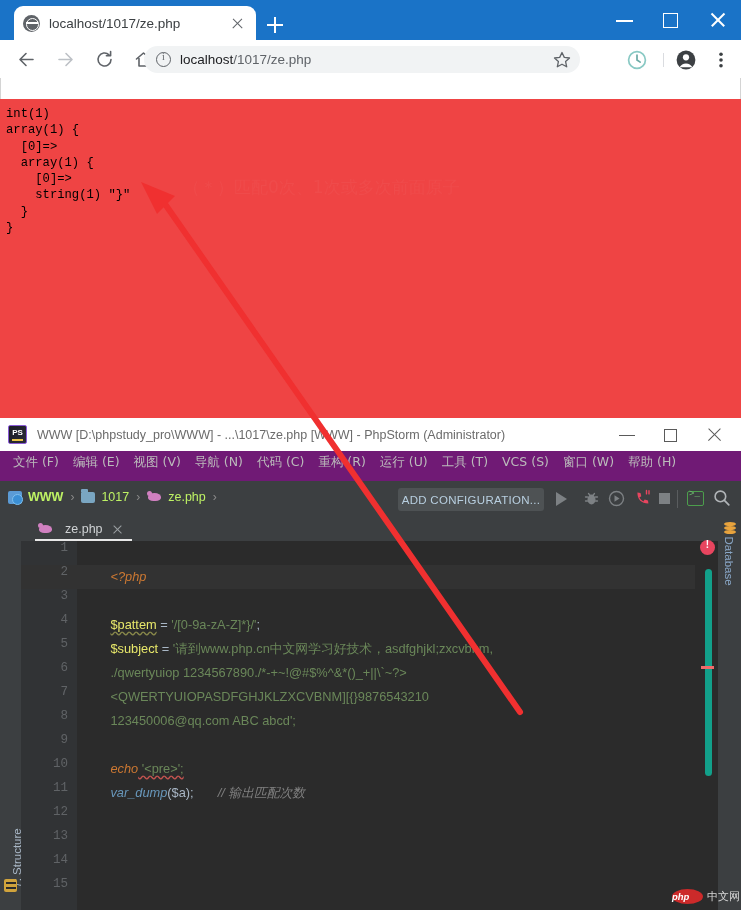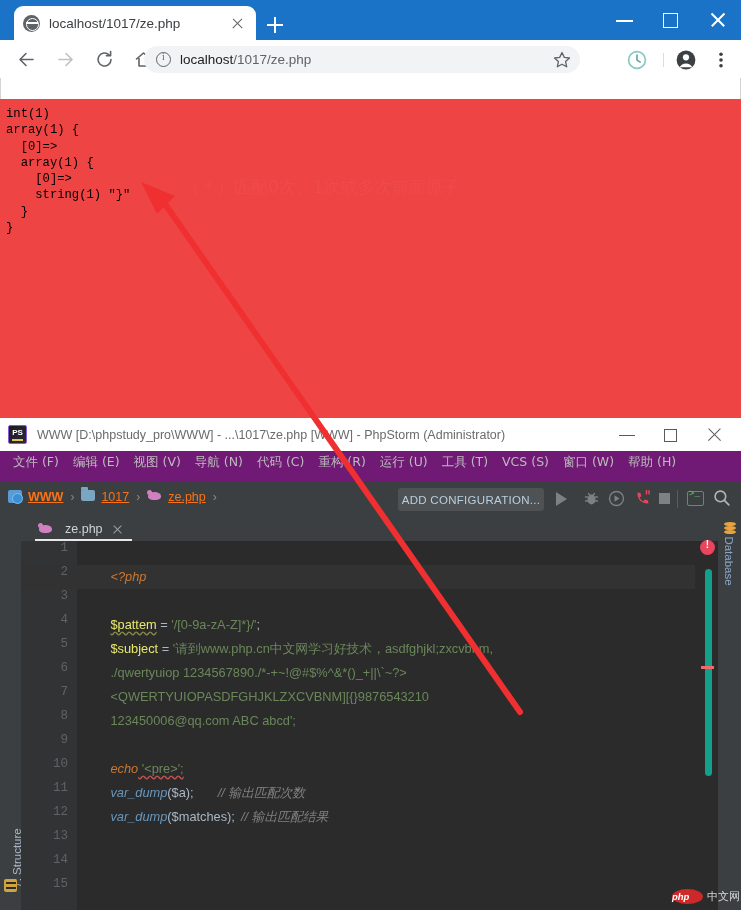--- a/index.html
+++ b/index.html
@@ -150,21 +150,21 @@
   }
   .menu-item {
     font-size:12.5px; color:#bbbbbb; padding:3px 7px; cursor:pointer; white-space:nowrap;
     font-family:"DejaVu Sans", sans-serif;
   }
 
   .ps-navbar {
     position:absolute; left:0; top:63px; width:741px; height:32px;
     background:#3c3f41; display:flex; align-items:center; padding-left:8px;
   }
-  .crumb { display:flex; font-size:12.5px; color:#f97316; cursor:pointer;text-decoration:underline; }
+  .crumb { display:flex; align-items:center; font-size:12.5px; color:#bef264; cursor:pointer; }
   .crumb-sep { margin:0 7px; color:#8a8a8a; font-size:12px; }
   .ico-module {
     width:14px; height:13px; margin-right:6px; border-radius:2px;
     background:#5b9bd5; position:relative; flex:none;
   }
   .ico-module::after {
     content:""; position:absolute; right:-1px; bottom:-1px; width:9px; height:9px;
     border-radius:50%; background:#3b8fd4; border:1px solid #7fc0ee;
   }
   .ico-folder {
@@ -536,23 +536,20 @@
 
 
       <div class="code-line" style="top:192px">
         <span class="k-kw">echo</span><span class="k-str sqr"> '&lt;pre&gt;';</span>
       </div>
 
       <div class="code-line" style="top:216px">
         <span class="k-fn">var_dump</span><span class="k-op">($a);</span><span class="k-cmt" style="padding-left:24px">// 输出匹配次数</span>
       </div>
 
-      <div class="code-line" style="top:240px">
-        <span class="k-fn">var_dump</span><span class="k-op">($matches);</span><span class="k-cmt" style="padding-left:6px">// 输出匹配结果</span>
-      </div>
     </div>
 
     <div class="sb-track"></div>
     <div class="sb-thumb"></div>
     <div class="err-badge"></div>
     <div class="err-mark"></div>
 
   </div>
 
   <div class="add-config">ADD CONFIGURATION...</div>

